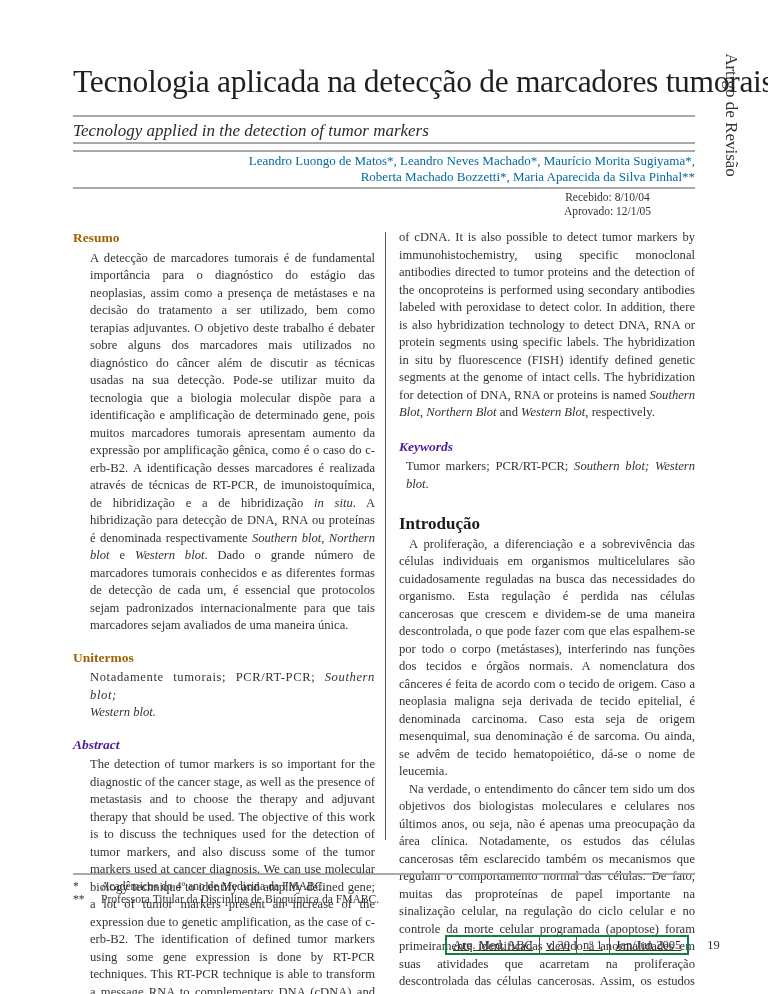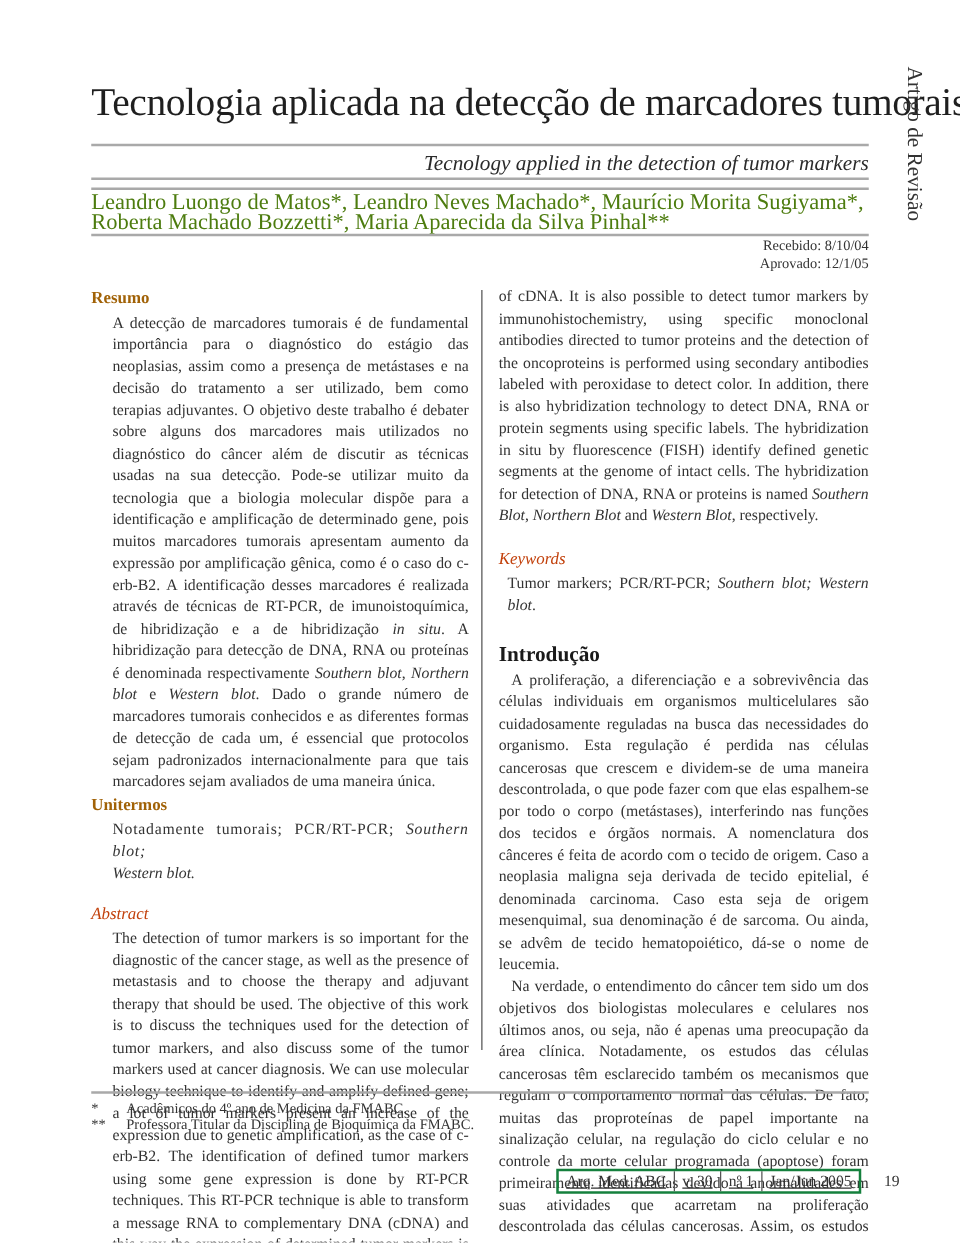--- a/index.html
+++ b/index.html
@@ -1,28 +1,28 @@
 <!DOCTYPE html>
 <html><head>
   <meta charset="utf-8">
   <style>
     html, body { margin:0; padding:0; background:#ffffff; }
     body { width:768px; height:994px; position:relative; overflow:hidden; font-family:"Liberation Serif","DejaVu Serif",serif; color:#2a2a2a; }
     .abs { position:absolute; }
     .title { left:73px; top:64px; width:622px; text-align:center; font-size:31.5px; color:#1f1f1f; letter-spacing:-0.3px; white-space:nowrap; }
     .hline { position:absolute; left:73px; width:622px; height:0; border-top:2px solid #a9a9a9; }
-    .subtitle { left:73px; top:121px; width:622px; text-align:right; font-size:17px; font-style:italic; color:#2b2b2b; }
-    .authors { left:73px; top:153px; width:622px; text-align:left; font-size:18px; line-height:16px; color:#4d7c0f; }
+    .subtitle { left:73px; top:121px; width:622px; text-align:left; font-size:17px; font-style:italic; color:#2b2b2b; }
+    .authors { left:73px; top:153px; width:622px; text-align:right; font-size:13px; line-height:16px; color:#0369a1; }
     .sidebar { left:716px; top:40px; width:30px; height:160px; }
     .sidebar span { position:absolute; left:-65px; top:65px; width:160px; text-align:center; font-size:17px; color:#333; transform:rotate(90deg); white-space:nowrap; }
-    .dates { left:520px; top:191px; width:175px; text-align:right; font-size:11.5px; line-height:13.5px; color:#333; }
+    .dates { left:520px; top:191px; width:175px; text-align:center; font-size:11.5px; line-height:13.5px; color:#333; }
     .col { position:absolute; font-size:12.6px; line-height:17.5px; text-align:justify; color:#333; }
     .col p { margin:0; }
     .h { font-weight:bold; font-size:13.5px; color:#a16207; margin:0; }
-    .hi { font-weight:normal; font-style:italic; font-size:13.5px; color:#c2410c; margin:0; }
+    .hi { font-weight:bold; font-style:italic; font-size:13.5px; color:#4c1d95; margin:0; }
     .indent { padding-left:17px; }
     .divider { position:absolute; left:385px; top:232px; width:0; height:608px; border-left:1.5px solid #555; }
     .intro-h { font-weight:bold; font-size:17px; color:#1a1a1a; margin:0; }
     .footnotes { left:73px; top:880px; font-size:11.6px; line-height:13px; color:#333; }
     .footnotes .row { display:flex; }
     .footnotes .mark { width:28px; }
     .journal { left:445px; top:935px; display:flex; align-items:center; font-size:12.5px; color:#333; }
     .jbox { display:flex; border:2px solid #15803d;text-decoration:underline; }
     .jbox span { padding:0 6px; border-left:1px solid #555; line-height:16px; }
     .jbox span:first-child { border-left:none; }
@@ -49,21 +49,21 @@
 
 <div class="abs dates">
   <div>Recebido: 8/10/04</div>
   <div>Aprovado: 12/1/05</div>
 </div>
 
 <div class="col" style="left:73px; top:229px; width:302px;">
   <p class="h">Resumo</p>
   <p class="indent" style="margin-top:3px;"><span>A detecção de marcadores tumorais é de fundamental importância para o diagnóstico do estágio das neoplasias, assim como a presença de metástases e na decisão do tratamento a ser utilizado, bem como terapias adjuvantes. O objetivo deste trabalho é debater sobre alguns dos marcadores mais utilizados no diagnóstico do câncer além de discutir as técnicas usadas na sua detecção. Pode-se utilizar muito da tecnologia que a biologia molecular dispõe para a identificação e amplificação de determinado gene, pois muitos marcadores tumorais apresentam aumento da expressão por amplificação gênica, como é o caso do c-erb-B2. A identificação desses marcadores é realizada através de técnicas de RT-PCR, de imunoistoquímica, de hibridização e a de hibridização </span><em>in situ</em><span>. A hibridização para detecção de DNA, RNA ou proteínas é denominada respectivamente </span><em>Southern blot</em><span>, </span><em>Northern blot</em><span> e </span><em>Western blot</em><span>. Dado o grande número de marcadores tumorais conhecidos e as diferentes formas de detecção de cada um, é essencial que protocolos sejam padronizados internacionalmente para que tais marcadores sejam avaliados de uma maneira única.</span></p>
 
-  <p class="h" style="">Unitermos</p>
+  <p class="h" style="margin-top:14px;">Unitermos</p>
   <p class="indent" style="margin-top:3px; letter-spacing:0.6px;"><span>Notadamente tumorais; PCR/RT-PCR; </span><em>Southern blot;</em><br><em style="letter-spacing:0;">Western blot.</em></p>
 
   <p class="hi" style="margin-top:14px;">Abstract</p>
   <p class="indent" style="margin-top:3px;">The detection of tumor markers is so important for the diagnostic of the cancer stage, as well as the presence of metastasis and to choose the therapy and adjuvant therapy that should be used. The objective of this work is to discuss the techniques used for the detection of tumor markers, and also discuss some of the tumor markers used at cancer diagnosis. We can use molecular biology technique to identify and amplify defined gene; a lot of tumor markers present an increase of the expression due to genetic amplification, as the case of c-erb-B2. The identification of defined tumor markers using some gene expression is done by RT-PCR techniques. This RT-PCR technique is able to transform a message RNA to complementary DNA (cDNA) and this way the expression of determined tumor markers is performed by amplification</p>
 </div>
 
 <div class="divider"></div>
 
 <div class="col" style="left:399px; top:229px; width:296px;">
   <p><span>of cDNA. It is also possible to detect tumor markers by immunohistochemistry, using specific monoclonal antibodies directed to tumor proteins and the detection of the oncoproteins is performed using secondary antibodies labeled with peroxidase to detect color. In addition, there is also hybridization technology to detect DNA, RNA or protein segments using specific labels. The hybridization in situ by fluorescence (FISH) identify defined genetic segments at the genome of intact cells. The hybridization for detection of DNA, RNA or proteins is named </span><em>Southern Blot</em><span>, </span><em>Northern Blot</em><span> and </span><em>Western Blot</em><span>, respectively.</span></p>

